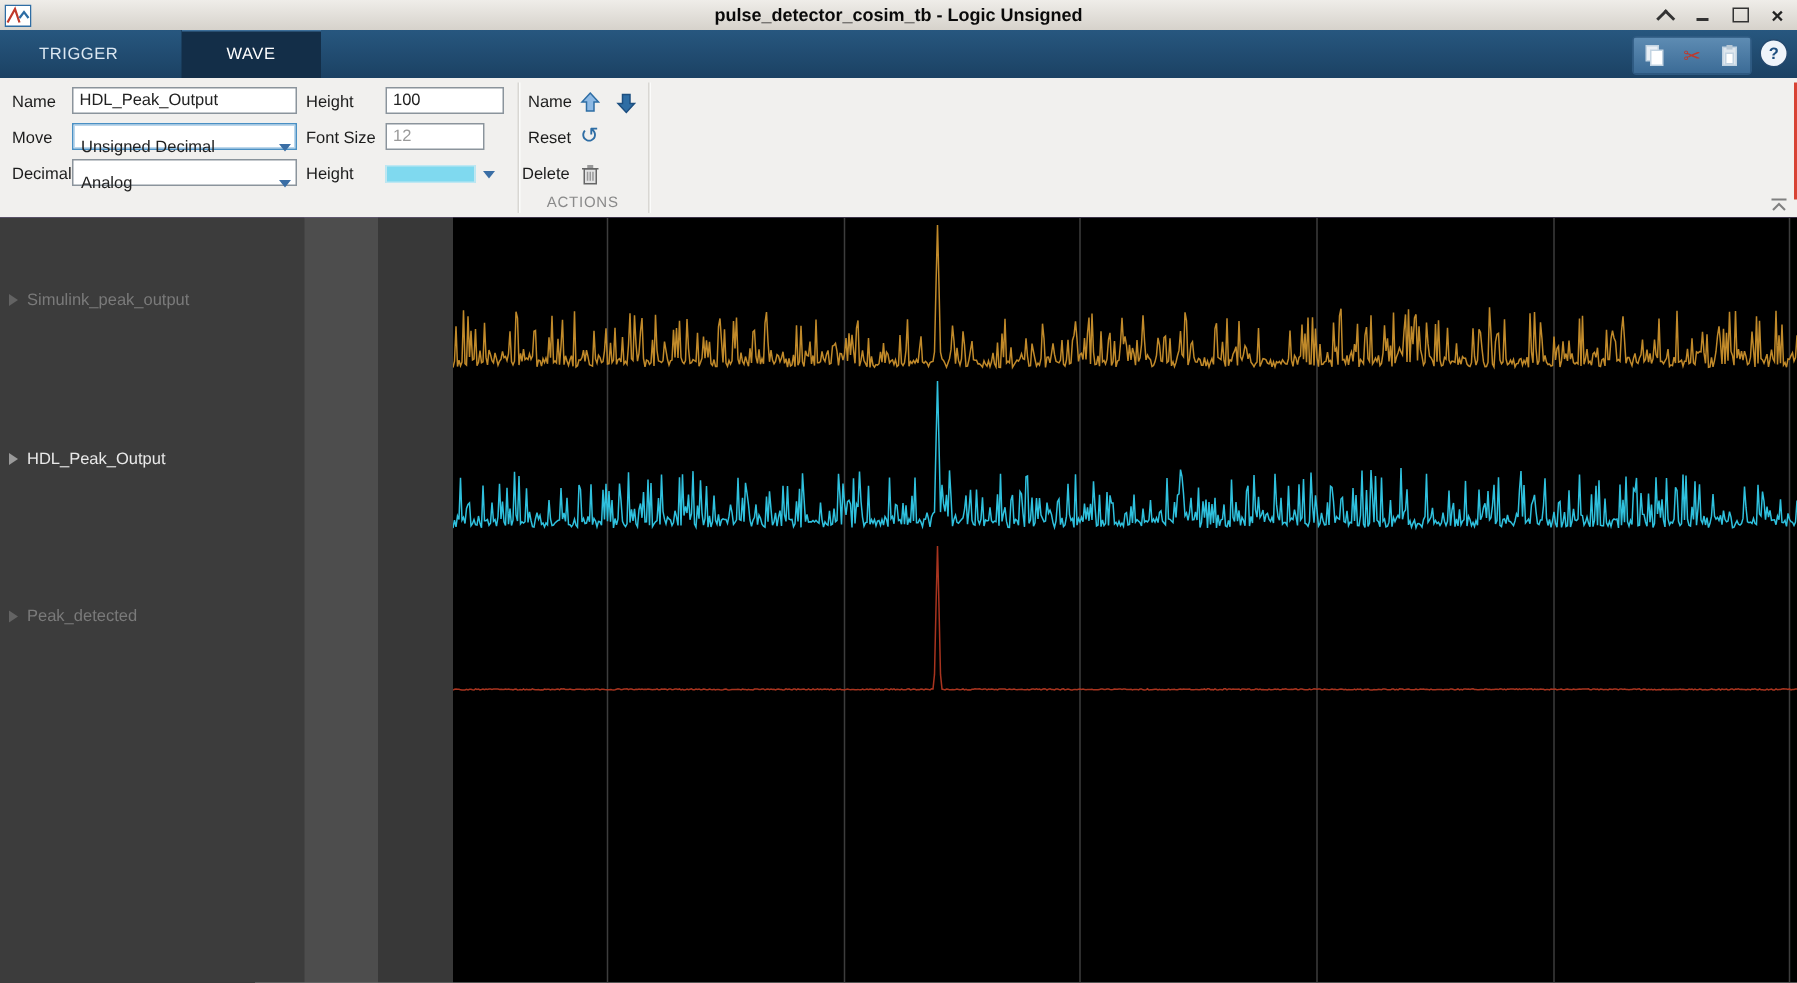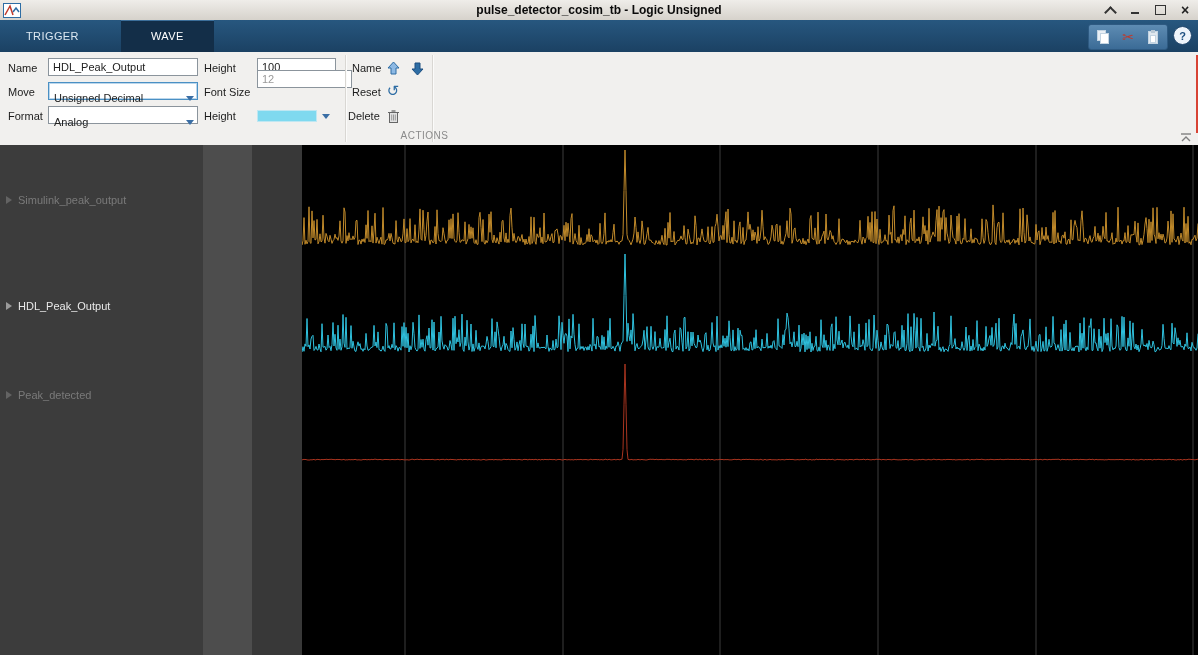--- a/index.html
+++ b/index.html
@@ -147,31 +147,31 @@
 
   <span class="lbl" style="left:8px;top:6px;">Name</span>
   <input class="ctl-input" style="left: 48px; top: 6px; width: 150px;" value="HDL_Peak_Output">
 
   <span class="lbl" style="left:8px;top:30px;">Move</span>
   <span class="ctl-select focused" style="left:48px;top:30px;width:150px;">
     <span>Unsigned Decimal</span>
     <span class="dd-arrow"></span>
   </span>
 
-  <span class="lbl" style="left:8px;top:54px;">Format</span>
+  <span class="lbl" style="left:8px;top:54px;">Decimal</span>
   <span class="ctl-select" style="left:48px;top:54px;width:150px;">
     <span>Analog</span>
     <span class="dd-arrow"></span>
   </span>
 
   <span class="lbl" style="left:204px;top:6px;">Height</span>
   <input class="ctl-input" style="left: 257px; top: 6px; width: 79px;" value="100">
 
   <span class="lbl" style="left:204px;top:30px;">Font Size</span>
-  <input class="ctl-input dim" style="left: 257px; top: 18px; width: 95px;" value="12">
+  <input class="ctl-input dim" style="left: 257px; top: 30px; width: 66px;" value="12">
 
   <span class="lbl" style="left:204px;top:54px;">Height</span>
   <span class="color-ctl" style="left:257px;top:58px;">
     <span class="swatch" style="background:#7fd9ef"></span>
     <span class="dd-arrow"></span>
   </span>
 
   <span class="ts-divider" style="left:345px;"></span>
 
   <span class="lbl" style="left:352px;top:6px;">Name</span>
@@ -198,21 +198,21 @@
       <line x1="1" y1="3.5" x2="12" y2="3.5" stroke="#666"></line>
       <rect x="4.5" y="1" width="4" height="2" fill="#999"></rect>
       <line x1="4.7" y1="5.5" x2="4.7" y2="11.5" stroke="#999"></line>
       <line x1="6.5" y1="5.5" x2="6.5" y2="11.5" stroke="#999"></line>
       <line x1="8.3" y1="5.5" x2="8.3" y2="11.5" stroke="#999"></line>
     </svg>
   </span>
 
   <span class="ts-divider" style="left:432px;"></span>
 
-  <span class="section-lbl" style="left:345px;width:87px;padding-left:36px;">ACTIONS</span>
+  <span class="section-lbl" style="left:345px;width:87px;">ACTIONS</span>
 
   <span class="collapse-btn">
     <svg width="14" height="12" viewBox="0 0 14 12">
       <line x1="2" y1="2" x2="12" y2="2" stroke="#808080" stroke-width="1.4"></line>
       <path d="M3 9 L7 5 L11 9" fill="none" stroke="#808080" stroke-width="1.4"></path>
     </svg>
   </span>
 
   <span class="edge-accent"></span>
 </div>
@@ -220,21 +220,21 @@
 <div class="waves">
   <div class="names-panel">
     <div class="sig" style="top:47px;">
       <span class="tri"></span>
       <span>Simulink_peak_output</span>
     </div>
     <div class="sig sel" style="top:153px;">
       <span class="tri"></span>
       <span>HDL_Peak_Output</span>
     </div>
-    <div class="sig" style="top:242px;">
+    <div class="sig" style="top:258px;">
       <span class="tri"></span>
       <span>Peak_detected</span>
     </div>
   </div>
   <div class="strip-light"></div>
   <div class="strip-dark"></div>
   <div class="wave-canvas">
     <svg id="wave-svg" width="896" height="510" viewBox="0 0 896 510">
         <line x1="103" y1="0" x2="103" y2="510" stroke="#3d3d3d" stroke-width="1"></line>
         <line x1="261" y1="0" x2="261" y2="510" stroke="#3d3d3d" stroke-width="1"></line>

